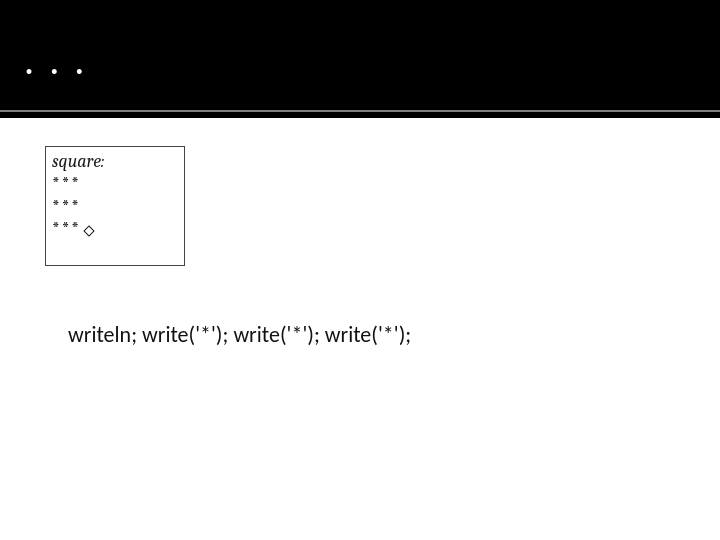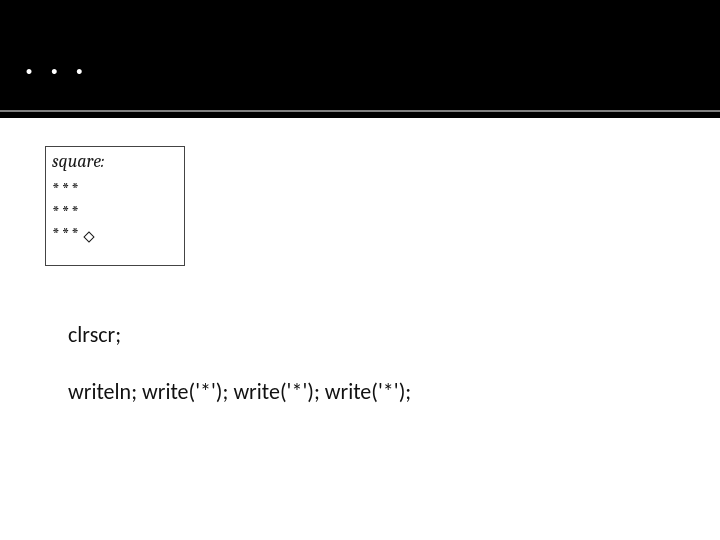--- a/index.html
+++ b/index.html
@@ -46,21 +46,21 @@
     border: 1px solid #444444;
     box-sizing: border-box;
     font-family: Cambria, "Times New Roman", serif;
     font-size: 18px;
     color: #1a1a1a;
     padding: 4px 6px;
   }
   .output-header {
     font-style: italic;
     font-family: Cambria, "Times New Roman", serif;
-    margin-bottom: 8px;
+    margin-bottom: 2px;
   }
   .row {
     line-height: 1.25;
     display: flex;
     align-items: center;
     font-size:18px;
     letter-spacing: 2px;
   }
   .marker {
     display: inline-block;
@@ -108,19 +108,18 @@
   <div class="output-header">square:</div>
   <div class="row">***</div>
   <div class="row">***</div>
   <div class="row">
     <span>***</span>
     <span class="marker"></span>
   </div>
 </div>
 
 <div class="code-block">
-<div class="indent">clrscr;</div>
 <div class="indent">writeln; write('*'); write('*'); write('*');</div>
 
 
 
 
 </div>
 
 </body></html>

